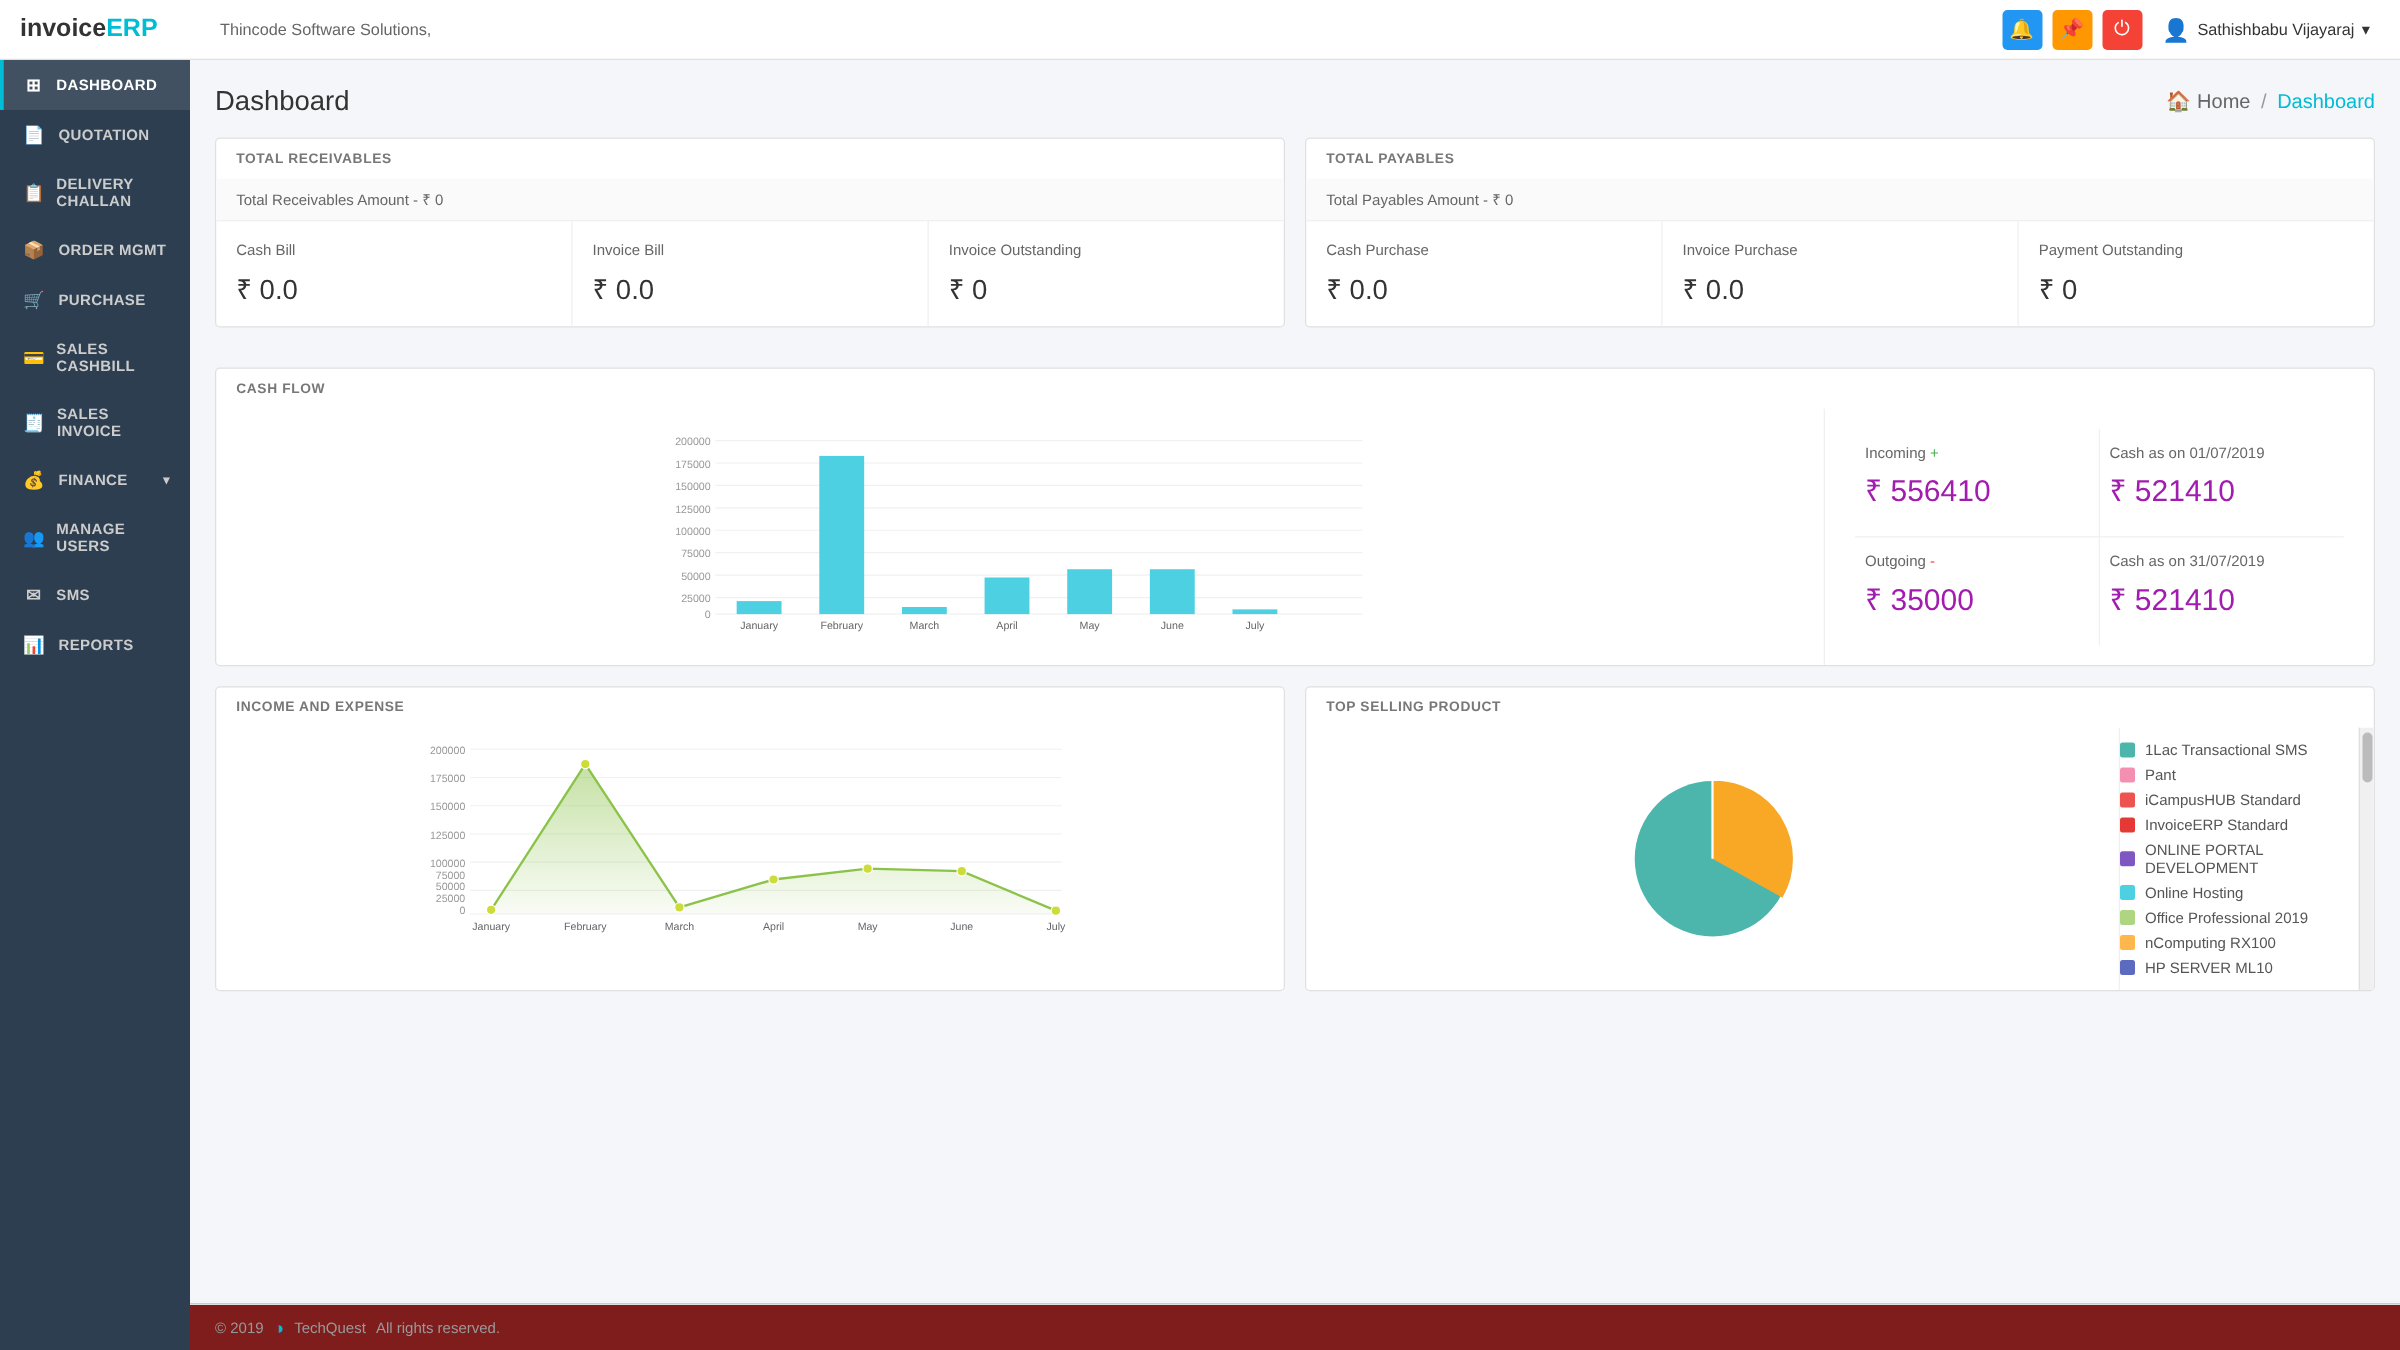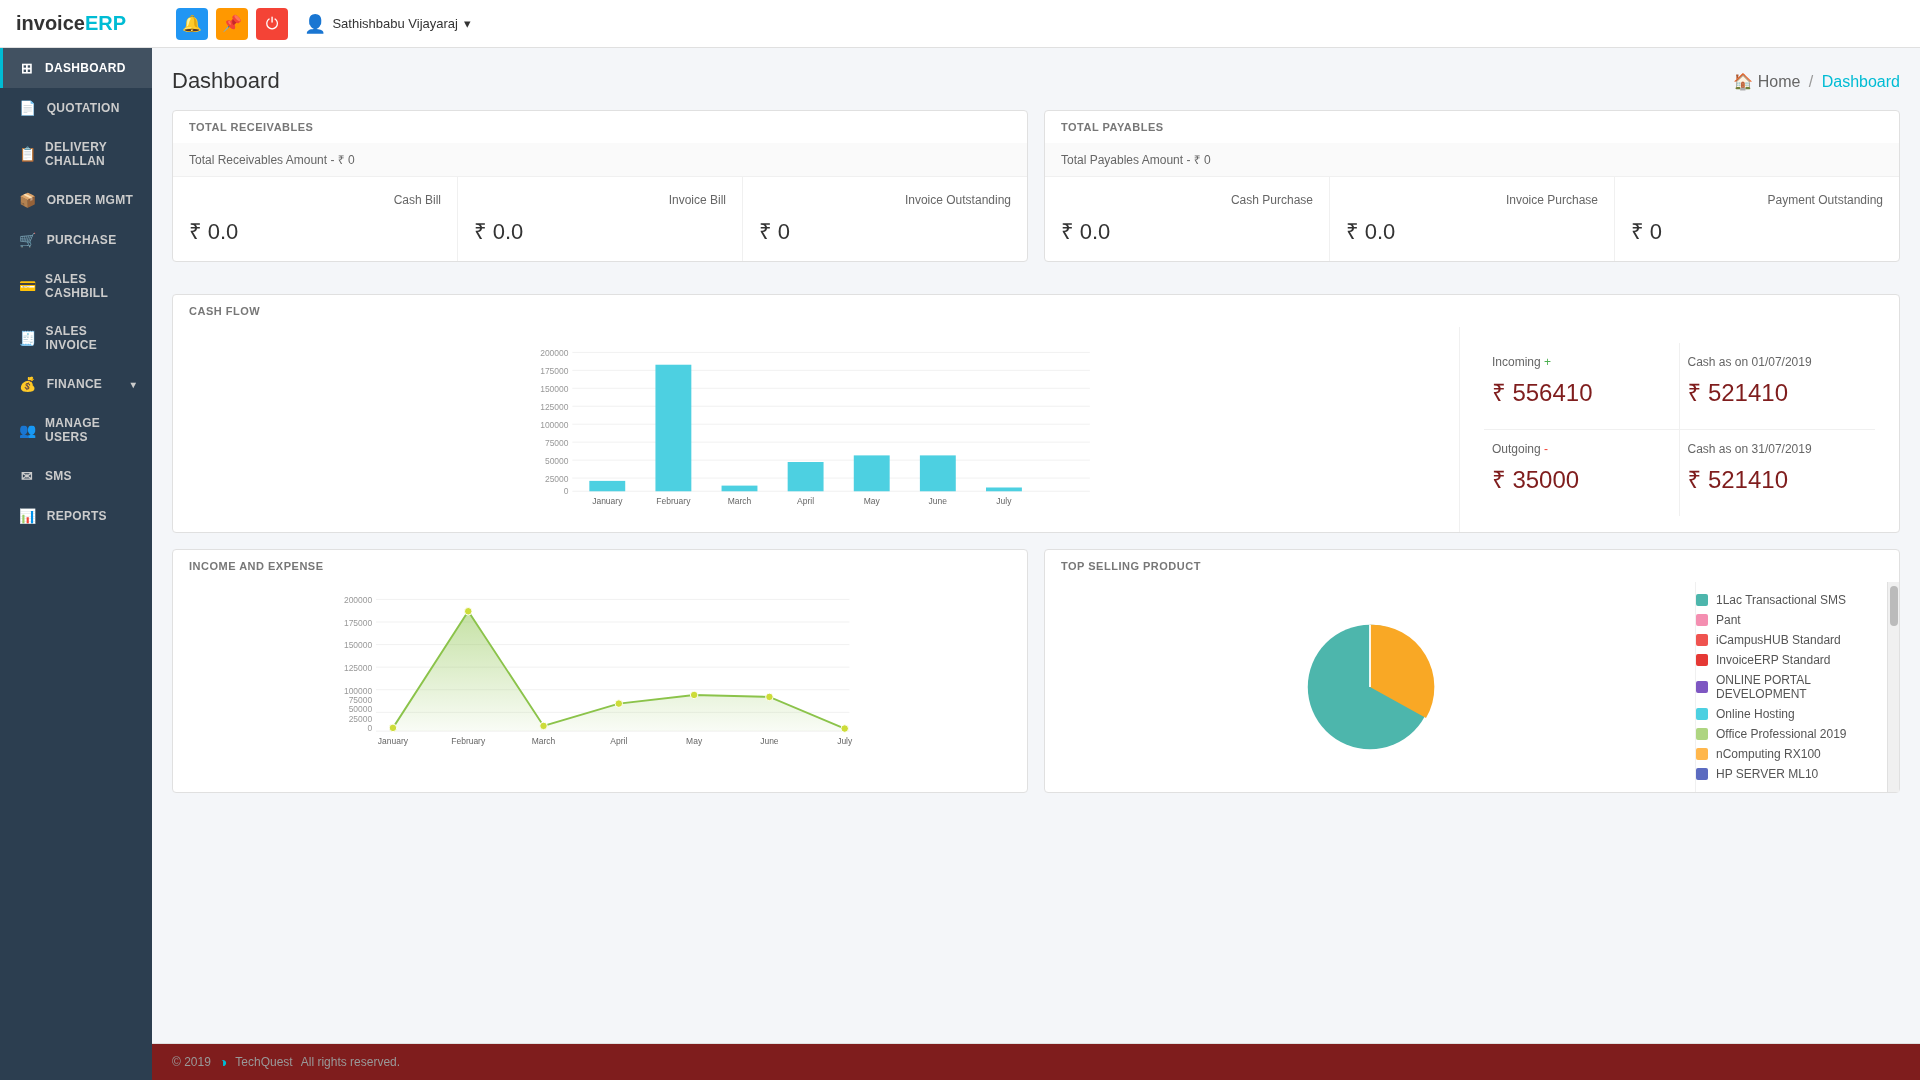--- a/index.html
+++ b/index.html
@@ -125,21 +125,21 @@
 
     .metrics-row {
       display: flex;
     }
     .metric-box {
       flex: 1;
       padding: 16px;
       border-right: 1px solid #f0f0f0;
     }
     .metric-box:last-child { border-right: none; }
-    .metric-label { font-size: 12px; color: #666; margin-bottom: 8px; text-align: right; }
+    .metric-label { font-size: 12px; color: #666; margin-bottom: 8px; }
     .metric-value { font-size: 22px; color: #333; font-weight: 300; }
 
     
     .two-col { display: flex; gap: 16px; margin-bottom: 16px; }
     .two-col > .section-card { flex: 1; }
 
     
     .cashflow-card {
       background: #fff;
       border: 1px solid #e0e0e0;
@@ -163,21 +163,21 @@
     }
     .stat-block {
       padding: 12px 8px;
       border-bottom: 1px solid #f0f0f0;
     }
     .stat-block:nth-child(odd) { border-right: 1px solid #f0f0f0; }
     .stat-block:nth-last-child(-n+2) { border-bottom: none; }
     .stat-label { font-size: 12px; color: #666; margin-bottom: 6px; font-weight: 500; }
     .stat-label .plus { color: #4caf50; }
     .stat-label .minus { color: #f44336; }
-    .stat-value { font-size: 24px; font-weight: 300; color: #7f1d1d; }
+    .stat-value { font-size: 24px; font-weight: 300; color: #a21caf; }
     .legend-item { display: flex; align-items: center; gap: 8px; font-size: 12px; color: #555; padding: 3px 0; }
     .legend-dot { width: 12px; height: 12px; border-radius: 2px; flex-shrink: 0; }
 
     
     .footer {
       background: #7f1d1d;
       border-top: 1px solid #e0e0e0;
       padding: 10px 20px;
       font-size: 12px;
       color: #999;
@@ -213,20 +213,21 @@
       left: 2px;
     }
   </style>
 </head>
 <body>
 
 <div class="top-header">
   <div class="logo">
     invoice<span>ERP</span>
   </div>
+  <div class="company-name">Thincode Software Solutions,</div>
   <div class="header-icons">
     <button class="header-icon-btn blue" title="Notifications">🔔</button>
     <button class="header-icon-btn orange" title="Pin">📌</button>
     <button class="header-icon-btn red" title="Logout">⏻</button>
     <div class="user-menu">
       <span class="user-icon">👤</span>
       <span>Sathishbabu Vijayaraj</span>
       <span>▾</span>
     </div>
   </div>

